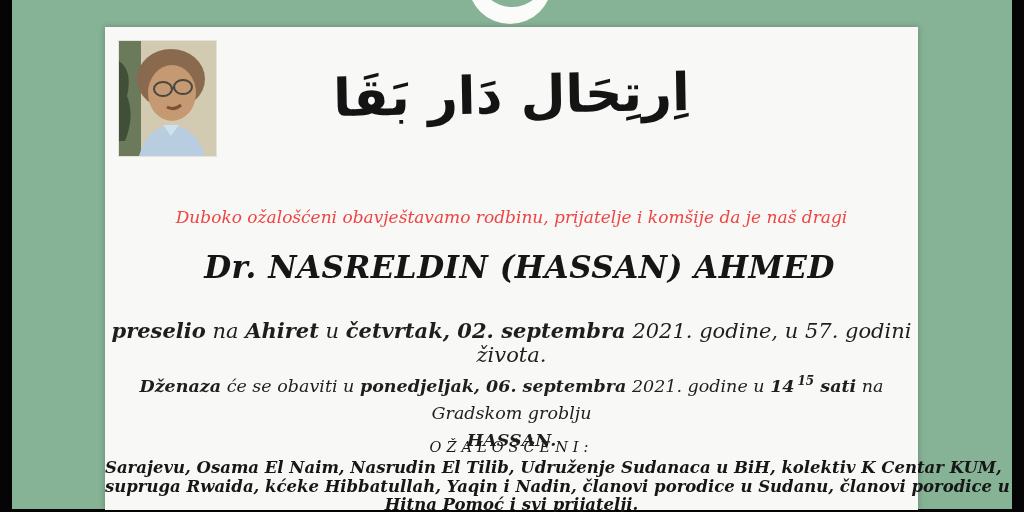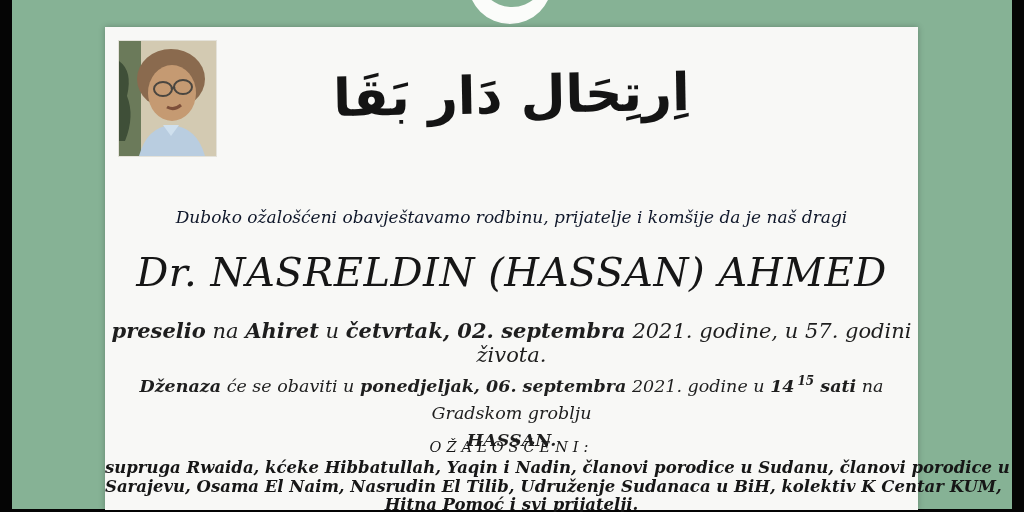--- a/index.html
+++ b/index.html
@@ -23,22 +23,22 @@
   }
   .arabic{
     position:absolute;left:0;top:8px;width:100%;
     text-align:center;color:#141414;
     font-family:"DejaVu Sans","Liberation Sans",sans-serif;
     font-size:52px;font-weight:bold;line-height:120px;
     transform:rotate(-1deg);
     letter-spacing:2px;
   }
   .line{position:absolute;left:0;width:100%;text-align:center;color:#1e1e1e;}
-  .intro{top:180px;font-style:italic;font-size:17px;color:#0f172a;}
-  .name{top:222px;font-size:40px;font-weight:normal;font-style:italic;letter-spacing:0.5px;color:#161616;}
+  .intro{top:180px;font-style:italic;font-size:17px;color:#ef4444;}
+  .name{top:222px;font-size:31px;font-weight:bold;font-style:italic;letter-spacing:0.5px;color:#161616;margin-left:8px;}
   .death{top:291px;font-size:21px;font-style:italic;}
   .death b,.funeral b{font-weight:bold;}
   .funeral{top:341px;font-size:17.5px;font-style:italic;line-height:27px;padding:0 0;box-sizing:border-box;}
   .funeral sup{font-size:12px;font-weight:bold;margin-left:3px;}
   .mourners-heading{top:412px;font-size:14.5px;font-weight:normal;font-style:italic;letter-spacing:5px;color:#161616;}
   .mourners{top:432px;font-size:16.5px;font-weight:bold;font-style:italic;line-height:18.5px;color:#161616;}
   .mourners div{white-space:nowrap;}
 </style>
 </head>
 <body>
@@ -76,19 +76,19 @@
 
     <div class="line name">Dr. NASRELDIN (HASSAN) AHMED</div>
 
     <div class="line death"><b>preselio</b><span> na </span><b>Ahiret</b><span> u </span><b>četvrtak, 02. septembra</b><span> 2021. godine, u 57. godini života.</span></div>
 
     <div class="line funeral"><b>Dženaza</b><span> će se obaviti u </span><b>ponedjeljak, 06. septembra</b><span> 2021. godine u </span><b>14</b><sup>15</sup><b> sati</b><span> na Gradskom groblju</span><br><b>HASSAN.</b></div>
 
     <div class="line mourners-heading">OŽALOŠĆENI:</div>
 
     <div class="line mourners">
+      <div>Sarajevu, Osama El Naim, Nasrudin El Tilib, Udruženje Sudanaca u BiH, kolektiv K Centar KUM,</div>
       <div>supruga Rwaida, kćeke Hibbatullah, Yaqin i Nadin, članovi porodice u Sudanu, članovi porodice u</div>
-      <div>Sarajevu, Osama El Naim, Nasrudin El Tilib, Udruženje Sudanaca u BiH, kolektiv K Centar KUM,</div>
       <div>Hitna Pomoć i svi prijatelji.</div>
     </div>
 
   </div>
 </div>
 
 </body></html>

